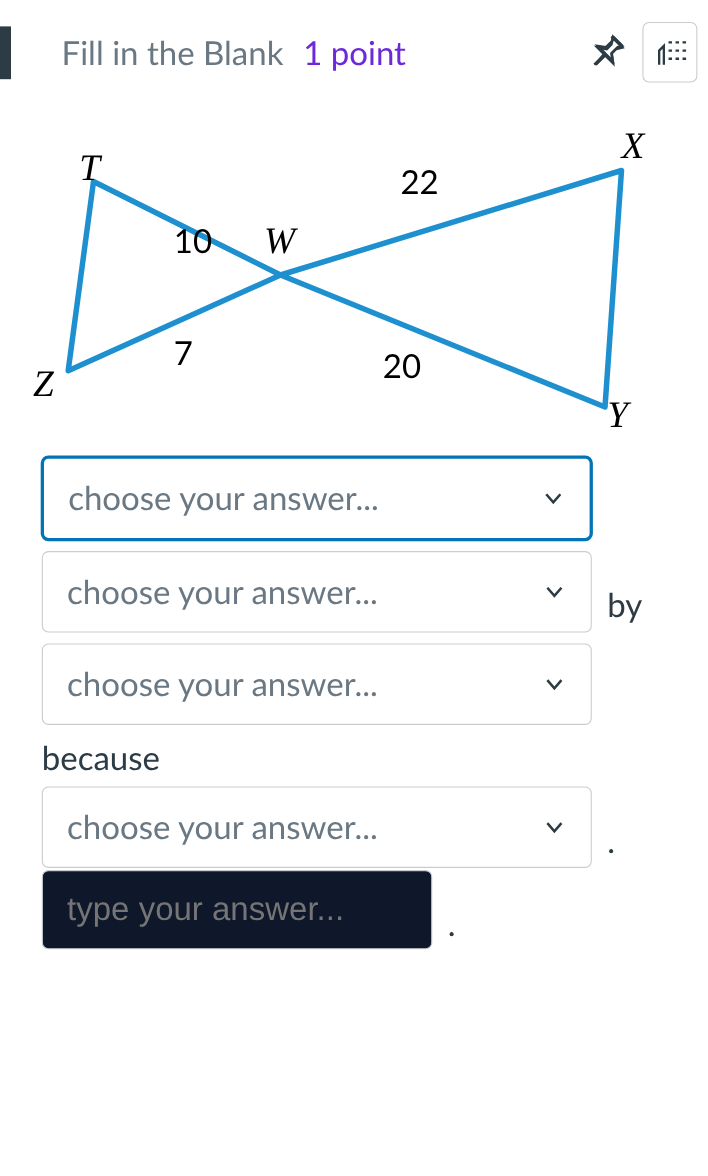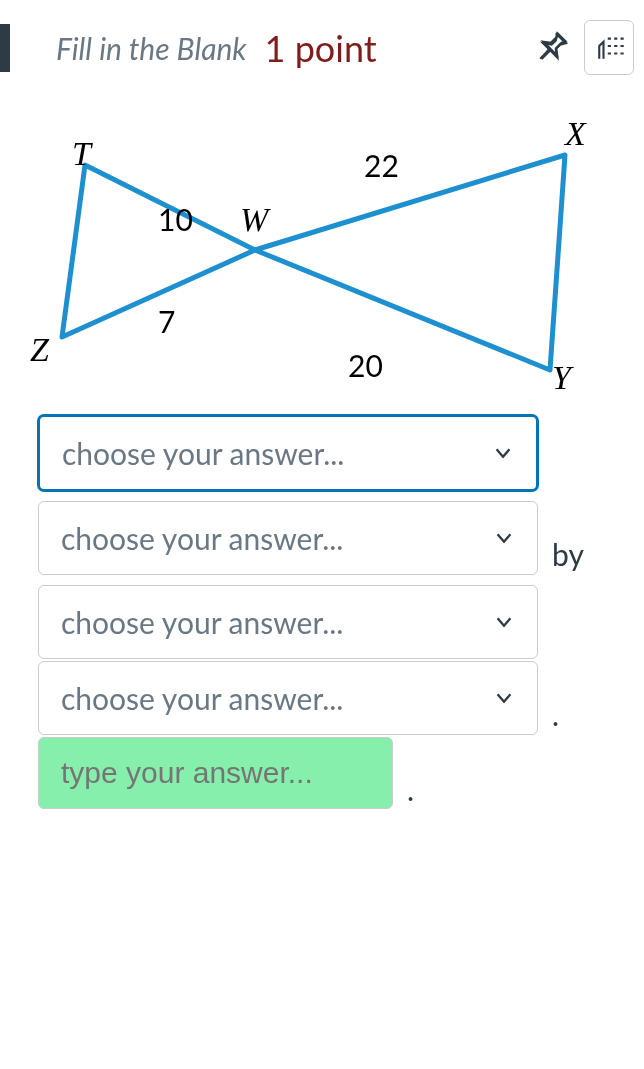--- a/index.html
+++ b/index.html
@@ -19,25 +19,24 @@
     }
     .left-bar {
       width: 10px;
       height: 48px;
       background: #2d3b45;
       margin-right: 28px;
     }
     .q-type {
       font-size: 30px;
       color: #6a7883;
-      font-style: italic;
     }
     .q-points {
-      font-size: 36px;
-      color: #7f1d1d;
+      font-size: 30px;
+      color: #6d28d9;
     }
     .header-icons {
       margin-left: auto;
       display: flex;
       align-items: center;
       gap: 14px;
     }
     .pin-icon svg { width: 34px; height: 34px; }
     .rubric-btn {
       border: 1px solid #c7cdd1;
@@ -67,21 +66,20 @@
     }
     .lbl.it { font-style: italic; font-family: Georgia, 'Times New Roman', serif; font-size: 34px; }
 
     .answers {
       padding: 0 38px 0 38px;
       font-size: 30px;
       color: #2d3b45;
     }
     .row {
       display: flex;
-      align-items: center;
       gap: 14px;
       margin-top: 10px;
       flex-wrap: wrap;
     }
     .select-wrap {
       position: relative;
     }
     .select {
       border: 1px solid #c7cdd1;
       border-radius: 6px;
@@ -110,21 +108,21 @@
     .chev svg { width: 22px; height: 22px; display:block; }
     .txt-static {
       font-size: 30px;
       color: #2d3b45;
       line-height: 1.6;
       margin-top: 6px;
     }
     .type-input {
       border: 1px solid #c7cdd1;
       border-radius: 6px;
-      background: #86efac;
+      background: #0f172a;
       padding: 18px 22px;
       font-size: 30px;
       color: #6a7883;
       width: 355px;
     }
     .period {
       font-size: 30px;
       color: #2d3b45;
       margin-top: 31px;
     }
@@ -175,21 +173,21 @@
       </g>
     </svg>
     <div class="lbl it" style="left:42px; top:20px;">T</div>
     <div class="lbl it" style="left:0px; top:216px;">Z</div>
     <div class="lbl it" style="left:210px; top:86px;">W</div>
     <div class="lbl it" style="left:535px; top:0px;">X</div>
     <div class="lbl it" style="left:522px; top:244px;">Y</div>
     <div class="lbl" style="left:128px; top:50px;margin-top:36px;">10</div>
     <div class="lbl" style="left:128px; top:188px;">7</div>
     <div class="lbl" style="left:334px; top:32px;">22</div>
-    <div class="lbl" style="left:318px; top:200px;margin-top:32px;">20</div>
+    <div class="lbl" style="left:318px; top:200px;">20</div>
   </div>
 </div>
 
 <div class="answers">
 
   <div class="row">
     <div class="select-wrap">
       <div class="select focused">
         <span>choose your answer...</span>
         <span class="chev">
@@ -221,20 +219,21 @@
         <span>choose your answer...</span>
         <span class="chev">
           <svg viewBox="0 0 24 24" fill="none" stroke="#2d3b45" stroke-width="2.5">
               <path d="M5 8l7 8 7-8"></path>
             </svg>
         </span>
       </div>
     </div>
   </div>
 
+  <div class="txt-static">because</div>
 
   <div class="row" style="margin-top:2px;">
     <div class="select-wrap">
       <div class="select">
         <span>choose your answer...</span>
         <span class="chev">
           <svg viewBox="0 0 24 24" fill="none" stroke="#2d3b45" stroke-width="2.5">
               <path d="M5 8l7 8 7-8"></path>
             </svg>
         </span>

